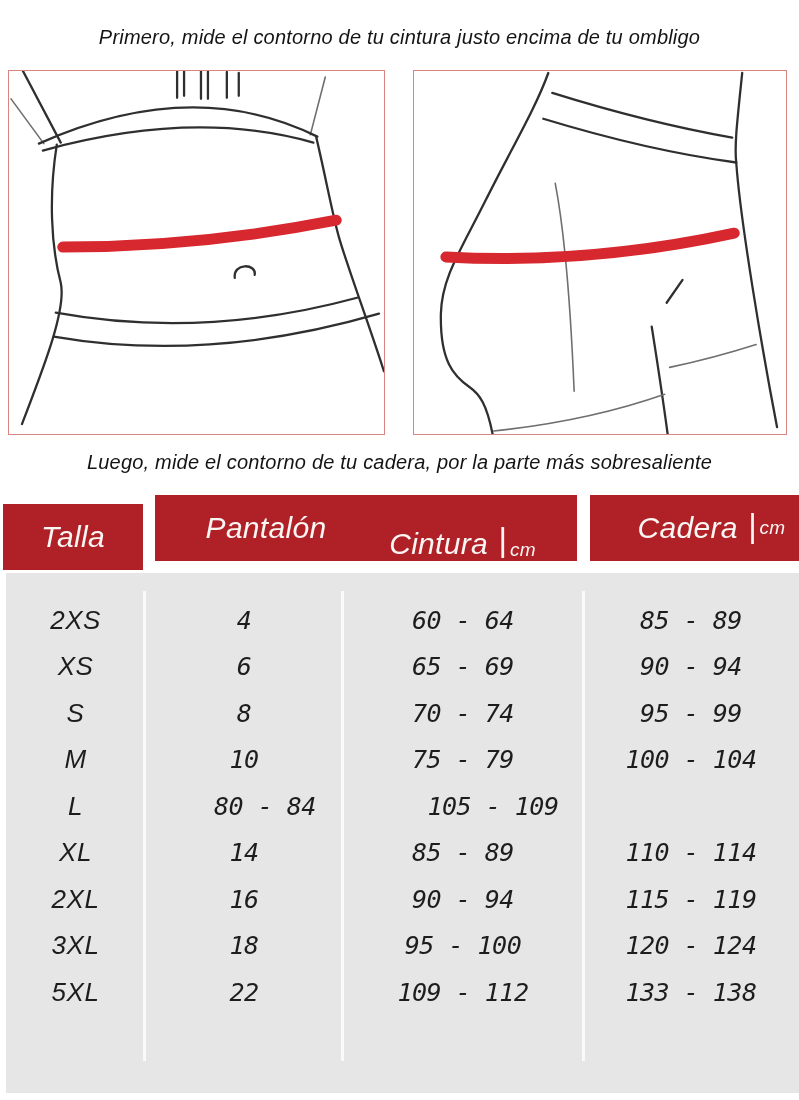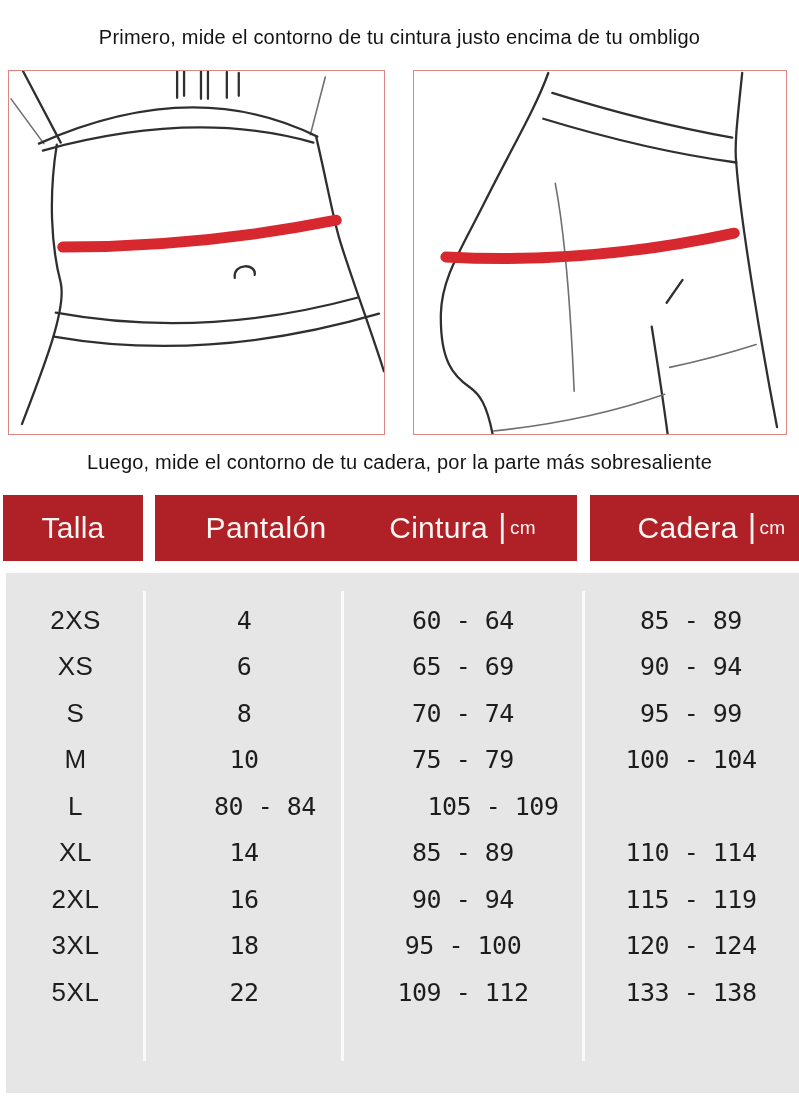--- a/index.html
+++ b/index.html
@@ -5,43 +5,43 @@
   :root{
     --header-red:#AF2127;
     --accent-red:#D7282F;
     --fig-border:#DA8582;
     --table-bg:#E7E6E7;
     --text-dark:#1D1D1D;
   }
   html,body{margin:0;padding:0;background:#fff;}
   .canvas{
     position:relative;width:799px;height:1100px;background:#ffffff;overflow:hidden;
-    font-family:"Liberation Sans",sans-serif;color:var(--text-dark);
+    font-family:"Liberation Sans",sans-serif;color:var(--text-dark);font-style:italic;
   }
   .instruction{
     position:absolute;left:0;width:799px;text-align:center;
     font-size:20px;letter-spacing:.2px;color:#141414;
   }
   .instruction.top{top:26px;}
   .instruction.mid{top:451px;}
   .figure{
     position:absolute;top:70px;height:365px;border:1px solid var(--fig-border);
     background:#fff;box-sizing:border-box;
   }
   .figure svg{display:block;width:100%;height:100%;}
   .fig1{left:8px;width:377px;}
   .fig2{left:413px;width:374px;}
   .hdr{
     position:absolute;top:495px;height:66px;background:var(--header-red);
     display:flex;align-items:center;justify-content:center;
     color:#faf6f4;font-size:30px;letter-spacing:.3px;white-space:nowrap;
   }
-  .hb1{left:3px;width:140px;}
+  .hb1{left:3px;width:140px;margin-top:9px;}
   .hb2{left:155px;width:182px;padding-left:20px;}
-  .hb3{left:348px;width:229px;}
+  .hb3{left:348px;width:229px;align-items:flex-end;}
   .hb4{left:590px;width:205px;padding-left:19px;}
   .hdr .sep{font-size:33px;font-weight:400;margin:0 3px 0 10px;position:relative;top:-2px;}
   .hdr .unit{font-size:19px;}
   .table-panel{
     position:absolute;left:6px;top:573px;width:793px;height:520px;
     background:var(--table-bg);
   }
   .vdiv{position:absolute;top:18px;height:470px;width:3px;background:#fbfafa;}
   .vd1{left:137px;}
   .vd2{left:335px;}

